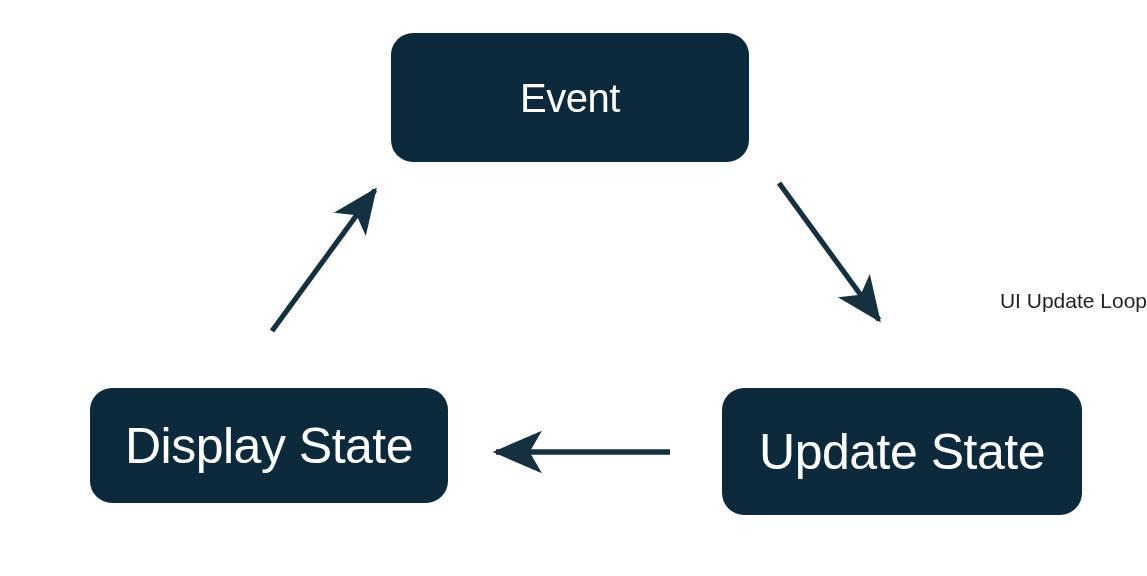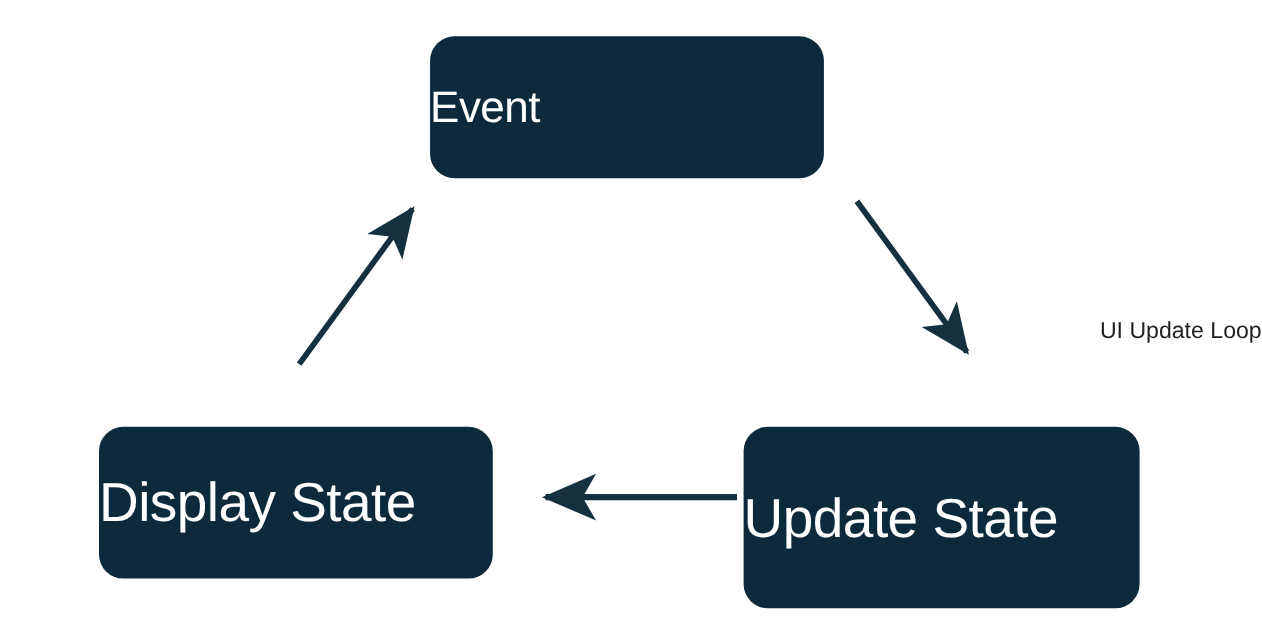--- a/index.html
+++ b/index.html
@@ -15,48 +15,49 @@
     width: 1147px;
     height: 576px;
     background: #ffffff;
     overflow: hidden;
   }
   .node {
     position: absolute;
     box-sizing: border-box;
     display: flex;
     align-items: center;
+    justify-content: center;
     background: #0c2a3b;
     border-radius: 22px;
     color: #ffffff;
     font-family: "Liberation Sans", sans-serif;
     font-weight: 400;
     letter-spacing: -0.5px;
     line-height: 1;
     -webkit-font-smoothing: antialiased;
   }
   #node-event {
     left: 391px;
     top: 33px;
     width: 358px;
     height: 129px;
     font-size: 40px;
   }
   #node-display-state {
     left: 90px;
     top: 388px;
     width: 358px;
-    height: 138px;
+    height: 115px;
     font-size: 50px;
   }
   #node-update-state {
-    left: 676px;
+    left: 722px;
     top: 388px;
     width: 360px;
-    height: 165px;
+    height: 127px;
     font-size: 50px;
   }
   #edge-layer {
     position: absolute;
     left: 0;
     top: 0;
     width: 1147px;
     height: 576px;
   }
   #center-label {

